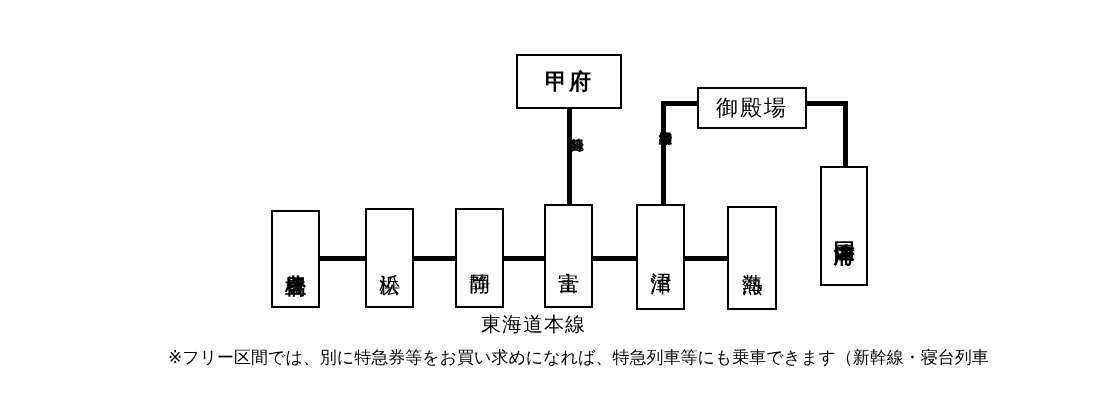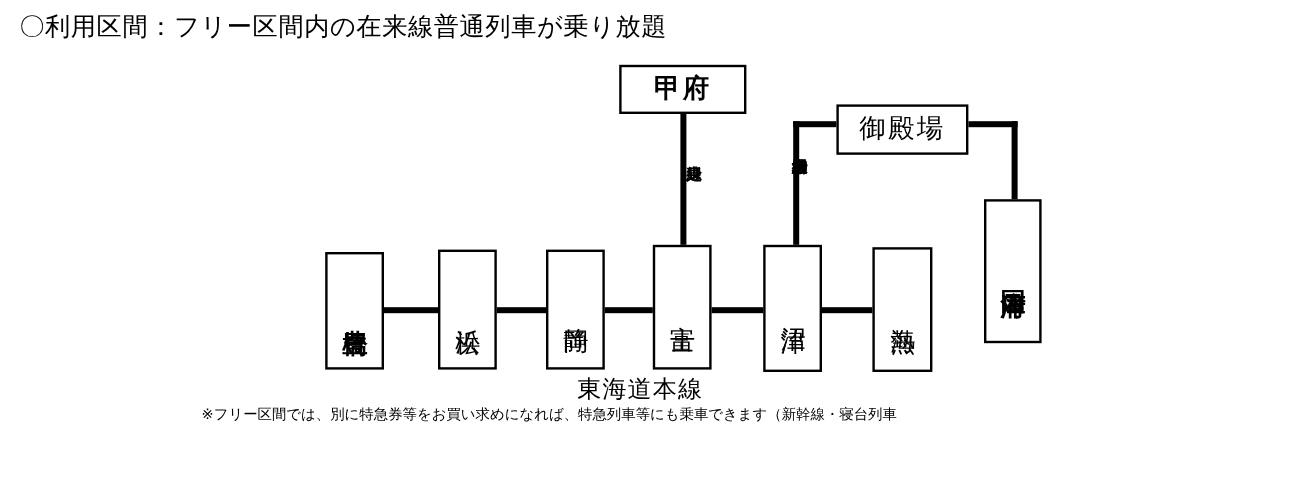--- a/index.html
+++ b/index.html
@@ -86,37 +86,36 @@
     font-size: 20px;
     letter-spacing: 1px;
     white-space: nowrap;
     z-index: 8;
   }
 
   
   .note {
     position: absolute;
     left: 168px;
-    top: 332px;
+    top: 344px;
     width: 916px;
-    font-size: 12px;
+    font-size: 17px;
     line-height: 27px;
     text-indent: 0;
   }
   .note .cont {
     display: block;
     padding-left: 17px;
   }
 </style>
 </head>
 <body>
 
 <div id="canvas">
 
-  <div class="title">〇利用区間：フリー区間内の在来線普通列車が乗り放題</div>
 
   <div class="line" style="left:316px; top:256px; width:54px; height:5px;"></div>
 
   <div class="line" style="left:410px; top:256px; width:50px; height:5px;"></div>
 
   <div class="line" style="left:500px; top:256px; width:49px; height:5px;"></div>
 
   <div class="line" style="left:589px; top:256px; width:51px; height:5px;"></div>
 
   <div class="line" style="left:682px; top:256px; width:48px; height:5px;"></div>
@@ -150,21 +149,21 @@
   </div>
 
   <div class="station" style="left:727px; top:206px; width:50px; height:104px;">
     <span class="label-v">熱海</span>
   </div>
 
   <div class="station bold" style="left:820px; top:166px; width:48px; height:120px;">
     <span class="label-v">国府津</span>
   </div>
 
-  <div class="station bold" style="left:516px; top:54px; width:106px; height:41px;">
+  <div class="station bold" style="left:516px; top:54px; width:106px; height:55px;">
     <span class="label-h">甲府</span>
   </div>
 
   <div class="station" style="left:697px; top:87px; width:110px; height:42px;">
     <span class="label-h">御殿場</span>
   </div>
 
   <div class="route-label-v" style="left:571px; top:128px;">身延線</div>
 
   <div class="route-label-v" style="left:659px; top:122px;">御殿場線</div>

